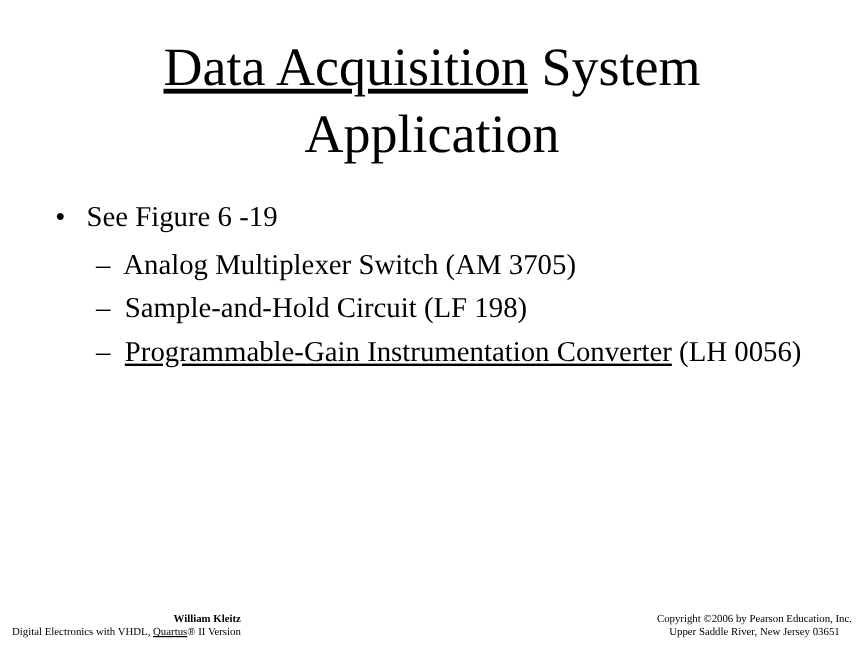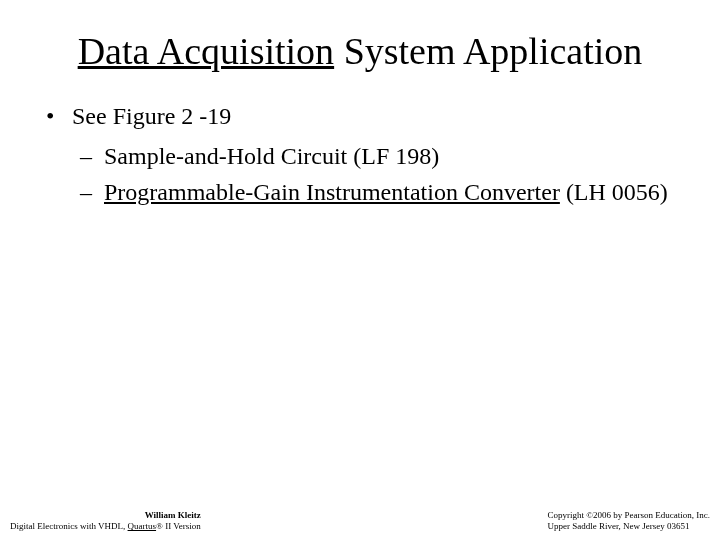--- a/index.html
+++ b/index.html
@@ -13,21 +13,21 @@
     color: #000000;
   }
   .slide {
     width: 720px;
     height: 540px;
     position: relative;
     padding: 20px 40px 0 40px;
   }
   .title {
     text-align: center;
-    font-size: 38px;
+    font-size: 45px;
     line-height: 1.25;
     margin: 8px 0 24px 0;
     font-weight: normal;
   }
   .title .link {
     text-decoration: underline;
     color: #000000;
   }
   .body {
     font-size: 24px;
@@ -63,38 +63,41 @@
     bottom: 8px;
     left: 10px;
     right: 10px;
     display: flex;
     justify-content: space-between;
     align-items: flex-end;
     font-size: 9px;
     line-height: 1.2;
   }
   .footer .left { text-align: right; }
-  .footer .right { text-align: left; }
+  .footer .right { text-align: center; }
   .bold { font-weight: bold; }
   .italic { }
 </style>
 </head>
 <body>
 
 <div class="slide">
 
   <h1 class="title">
     <span class="link">Data Acquisition</span><span> System Application</span>
   </h1>
 
   <div class="body">
     <div class="lvl1">
-      <span>See Figure 2 -19</span>
+      <span>See Figure 6 -19</span>
     </div>
     <div class="lvl2-group">
+      <div class="lvl2">
+        <span>Analog Multiplexer Switch (AM 3705)</span>
+      </div>
       <div class="lvl2">
         <span>Sample-and-Hold Circuit (LF 198)</span>
       </div>
       <div class="lvl2">
         <span class="underline">Programmable-Gain Instrumentation Converter</span><span> (LH 0056)</span>
       </div>
     </div>
   </div>
 
   <div class="footer">

